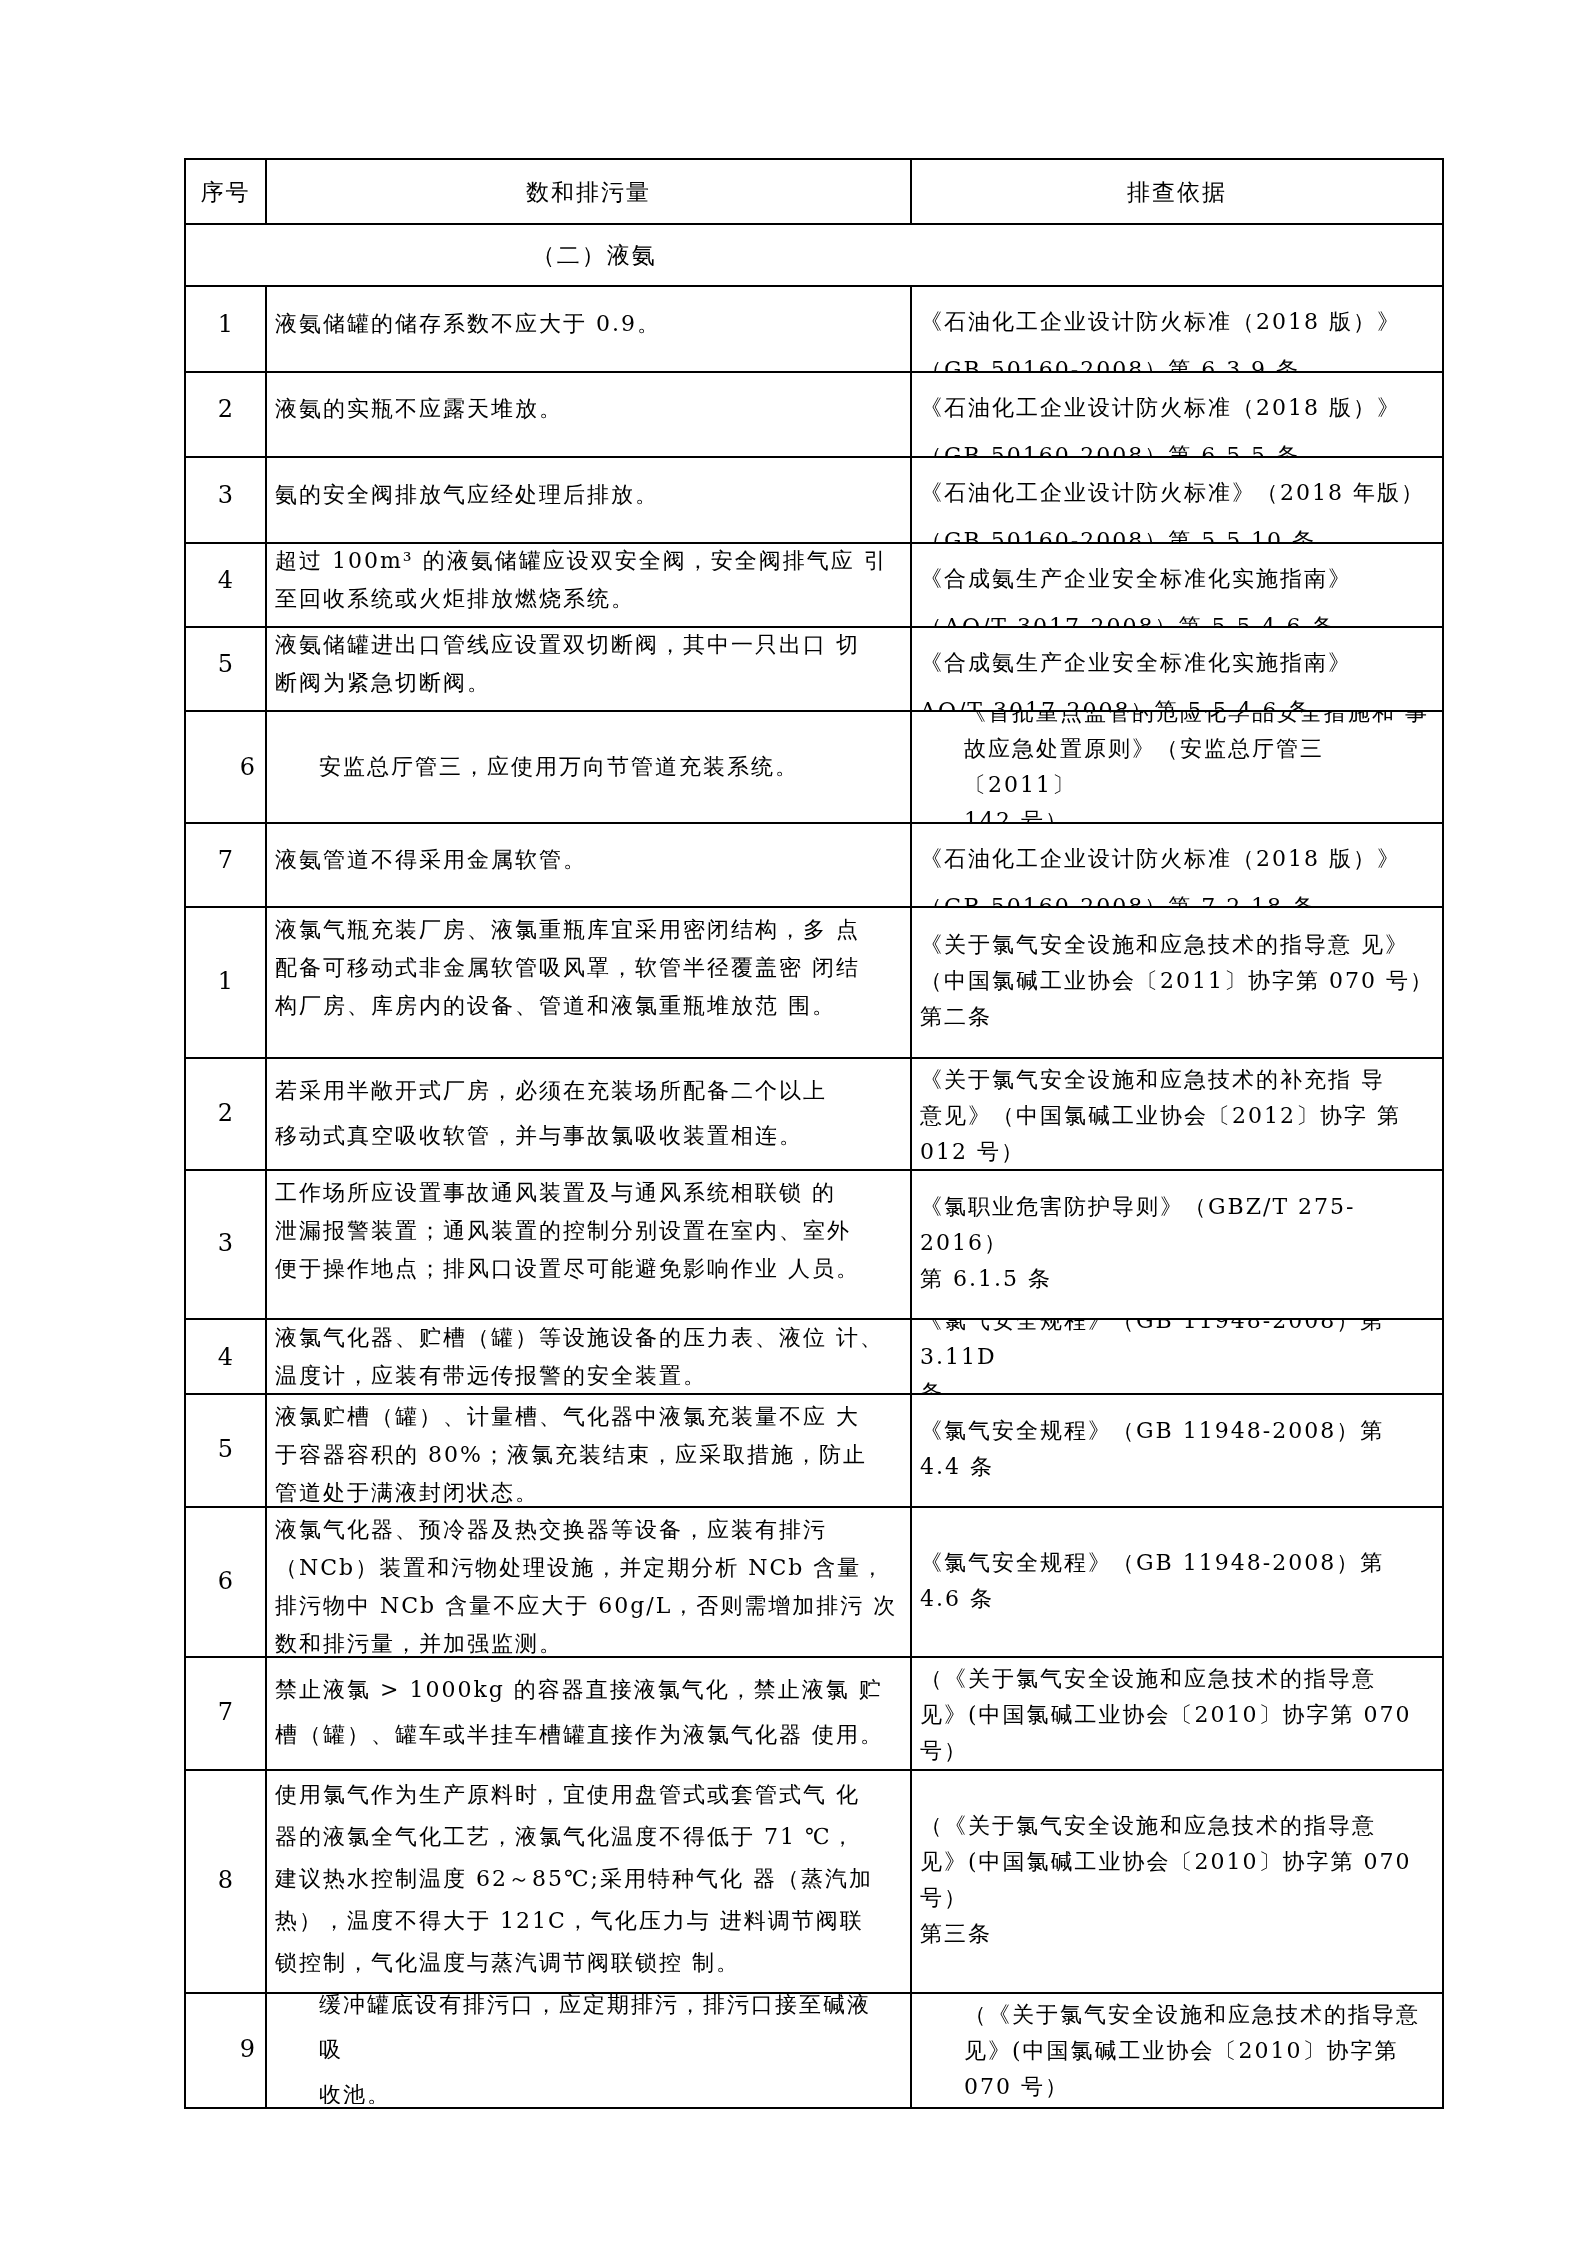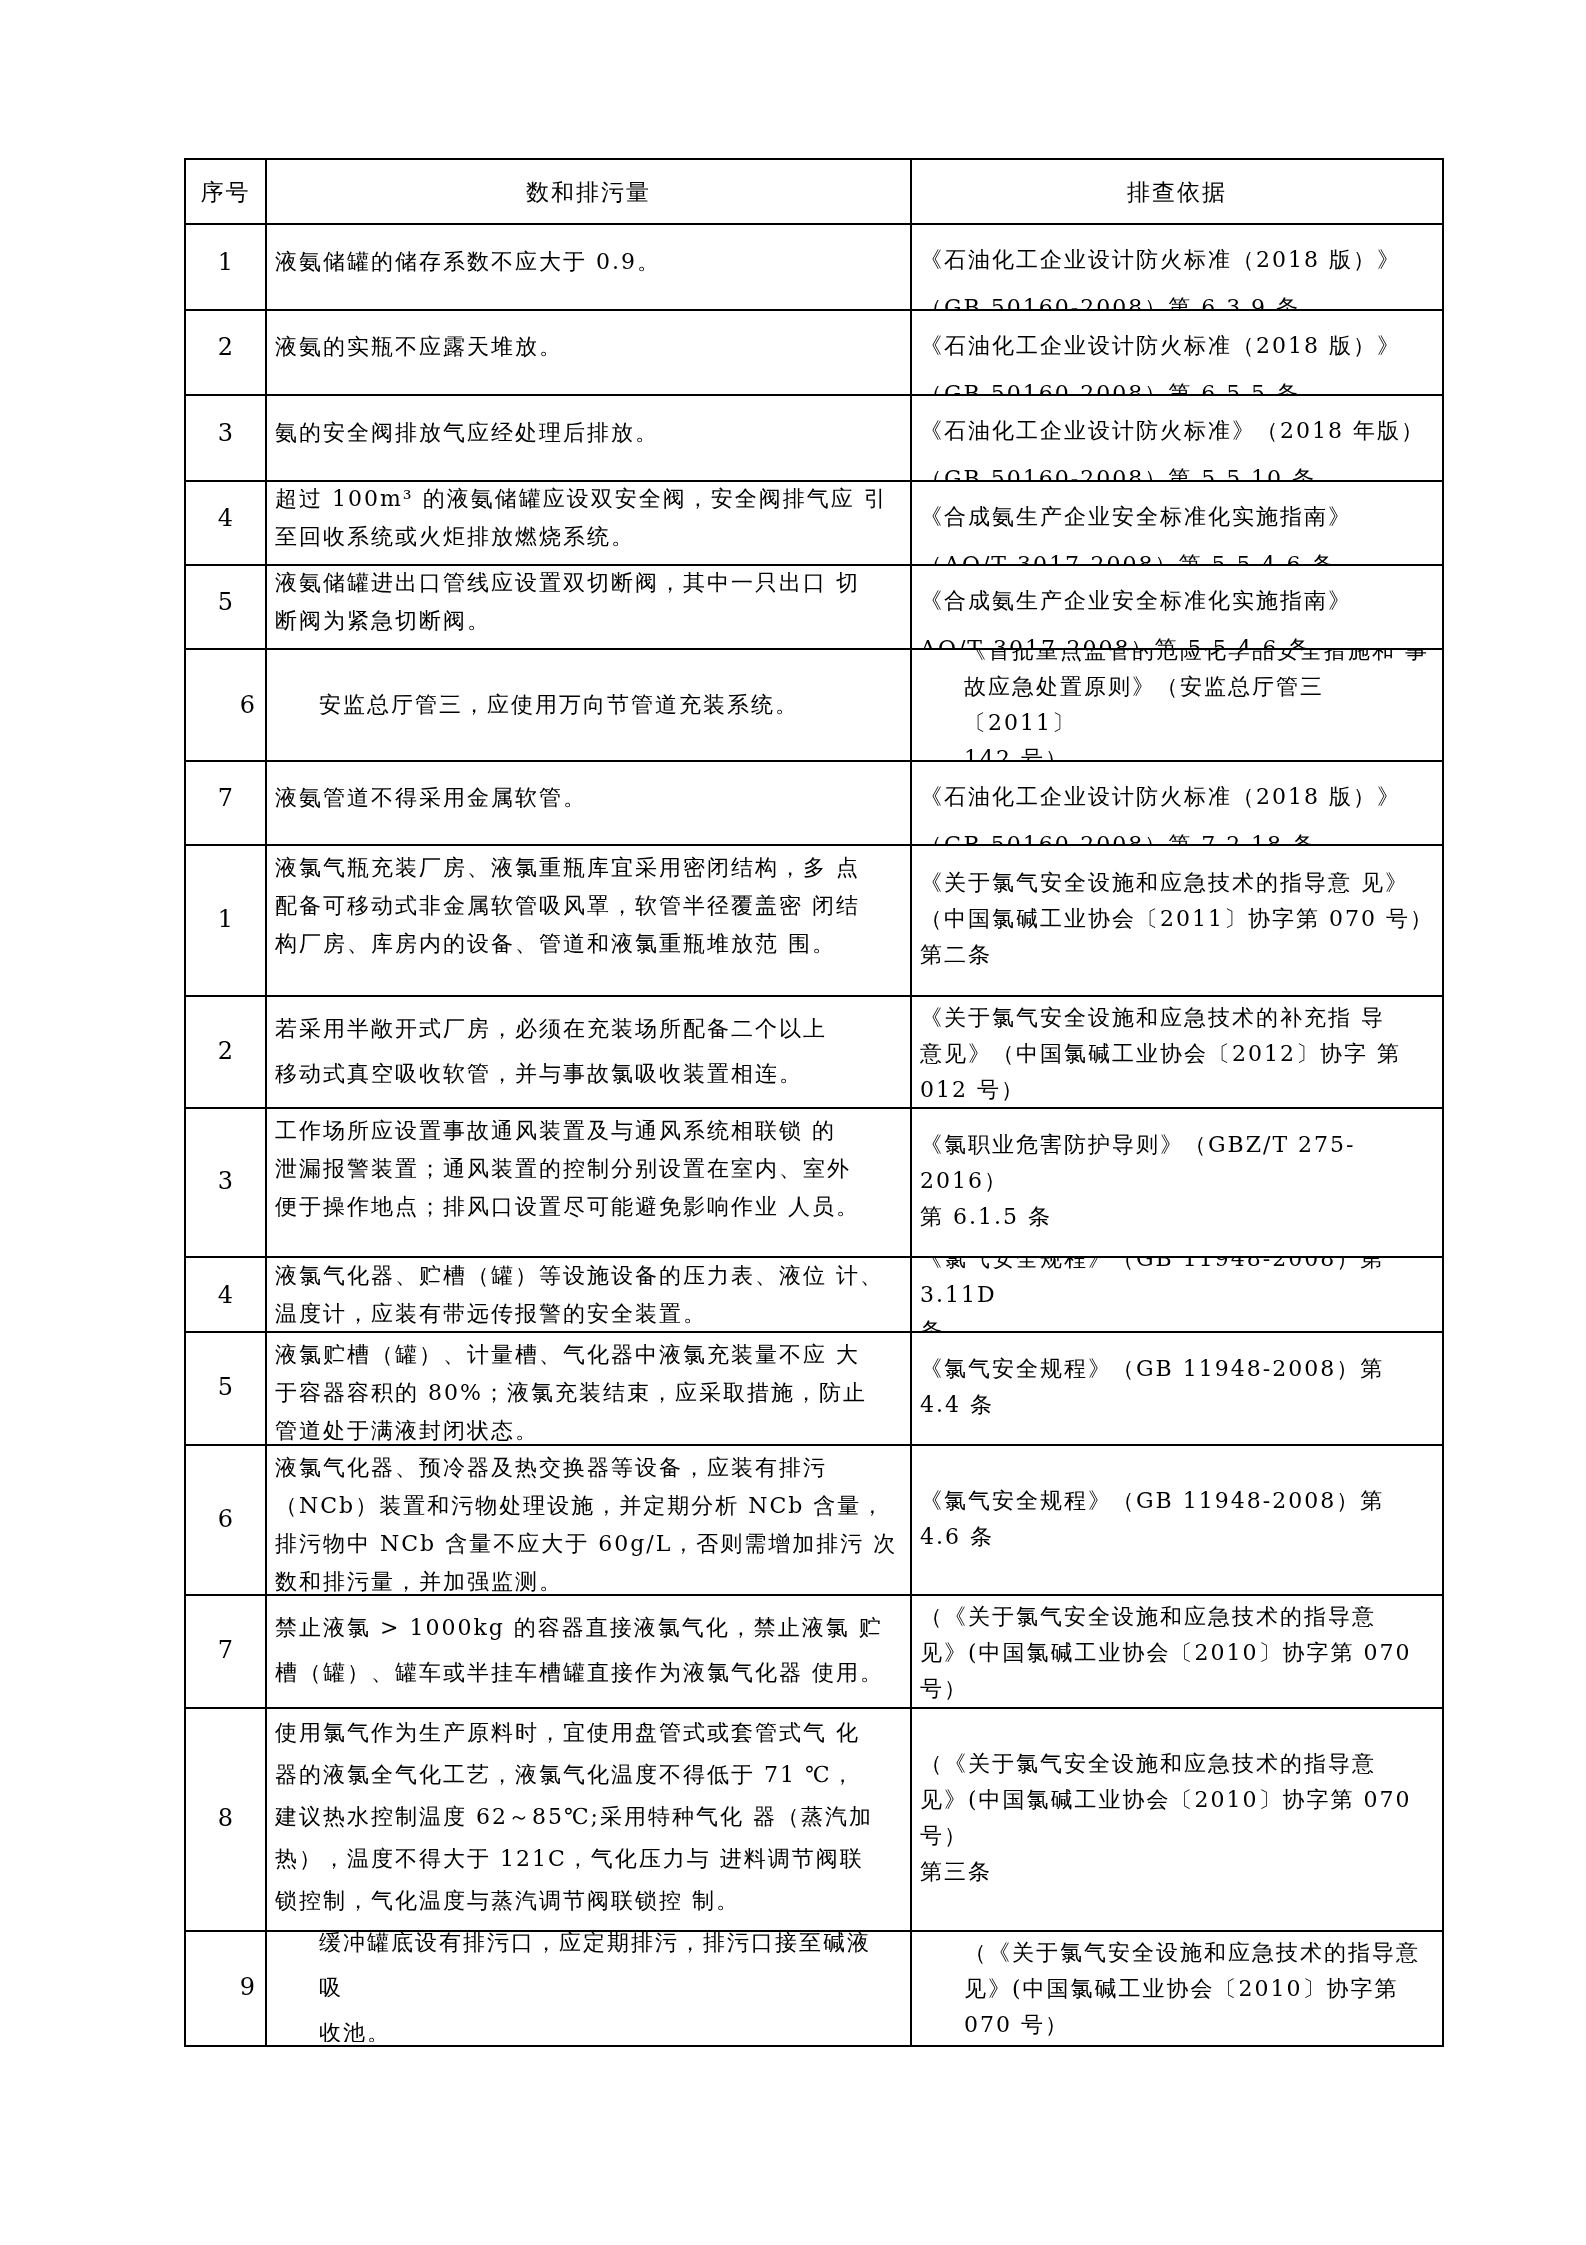--- a/index.html
+++ b/index.html
@@ -59,20 +59,27 @@
             <div class="cell hdr ih63">序号</div>
           </th>
       <th>
             <div class="cell hdr ih63">数和排污量</div>
           </th>
       <th>
             <div class="cell hdr ih63">排查依据</div>
           </th>
     </tr>
 
+    <tr>
+      <td colspan="3">
+            <div class="section-cell ih60">
+              <div class="section-inner">（二）液氨</div>
+            </div>
+          </td>
+    </tr>
 
     <tr>
       <td>
             <div class="cell num ih73">1</div>
           </td>
       <td>
             <div class="cell lh38 ih73">液氨储罐的储存系数不应大于 0.9。</div>
           </td>
       <td>
             <div class="cell lh48 vtop ih73">《石油化工企业设计防火标准（2018 版）》

